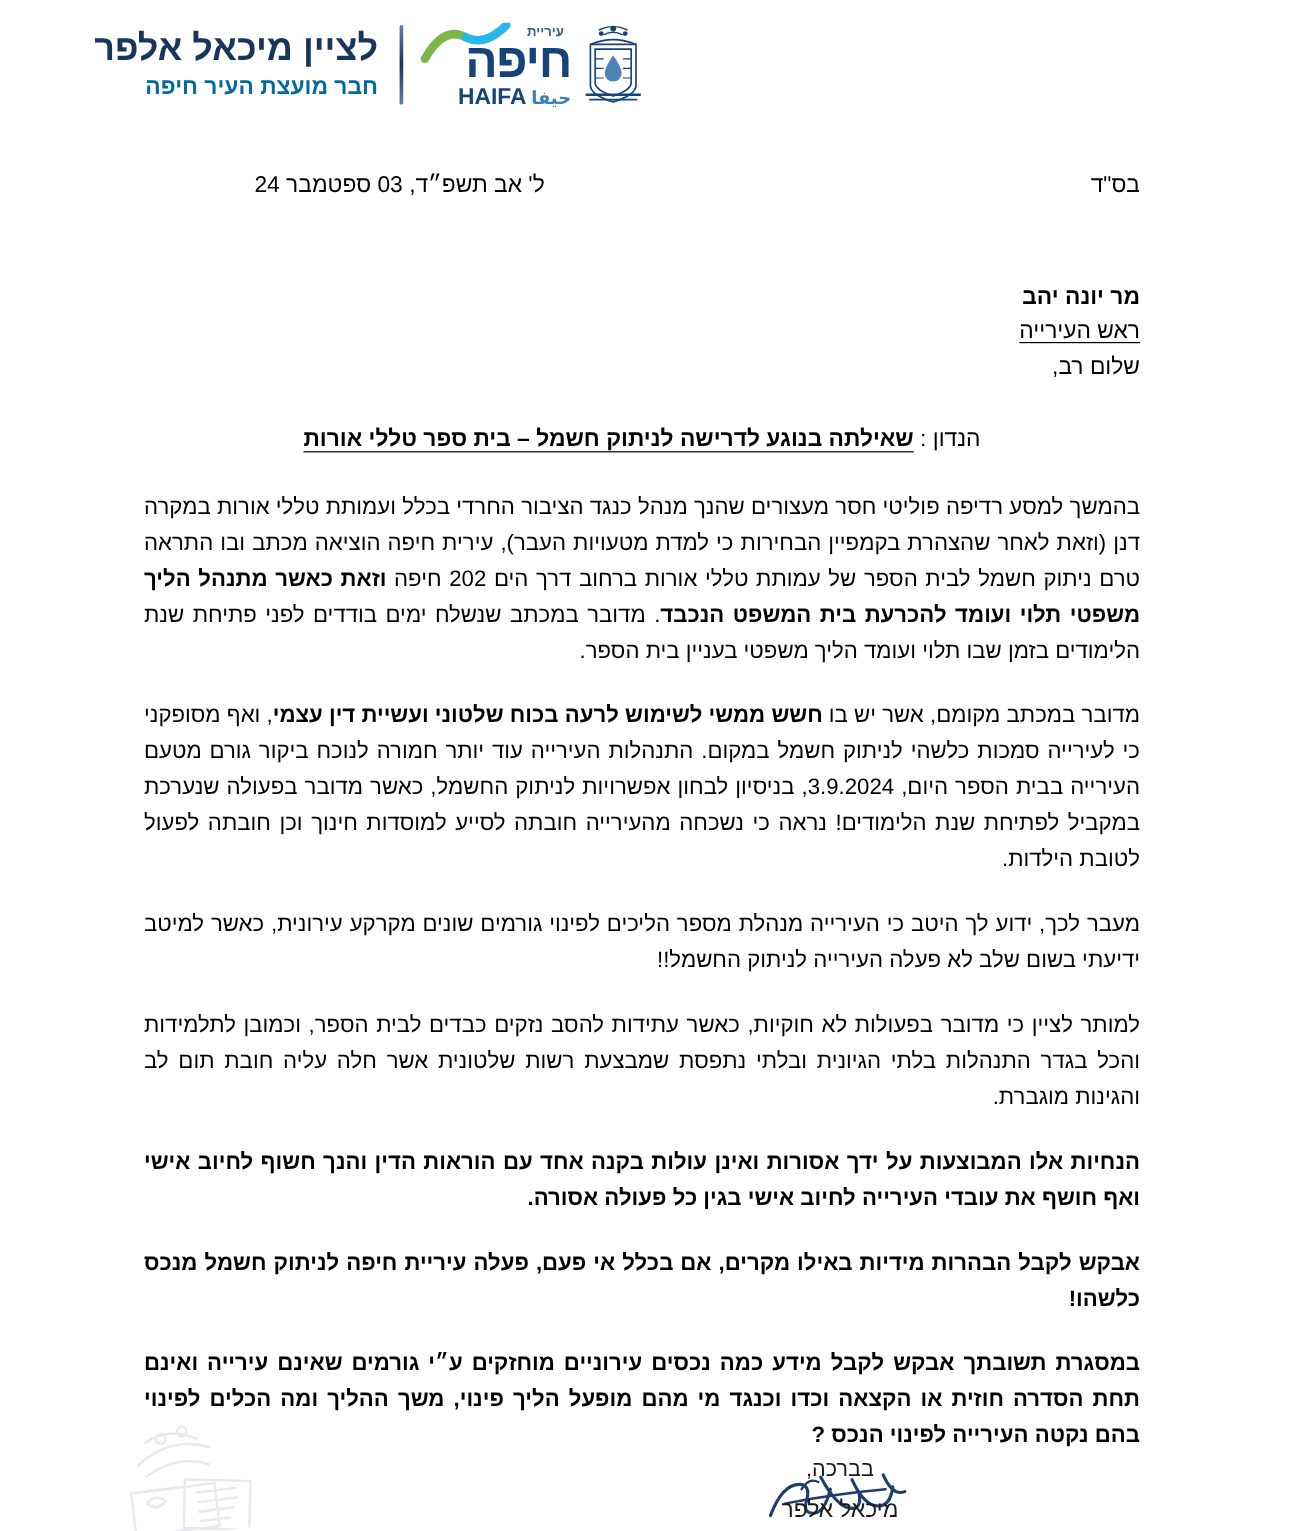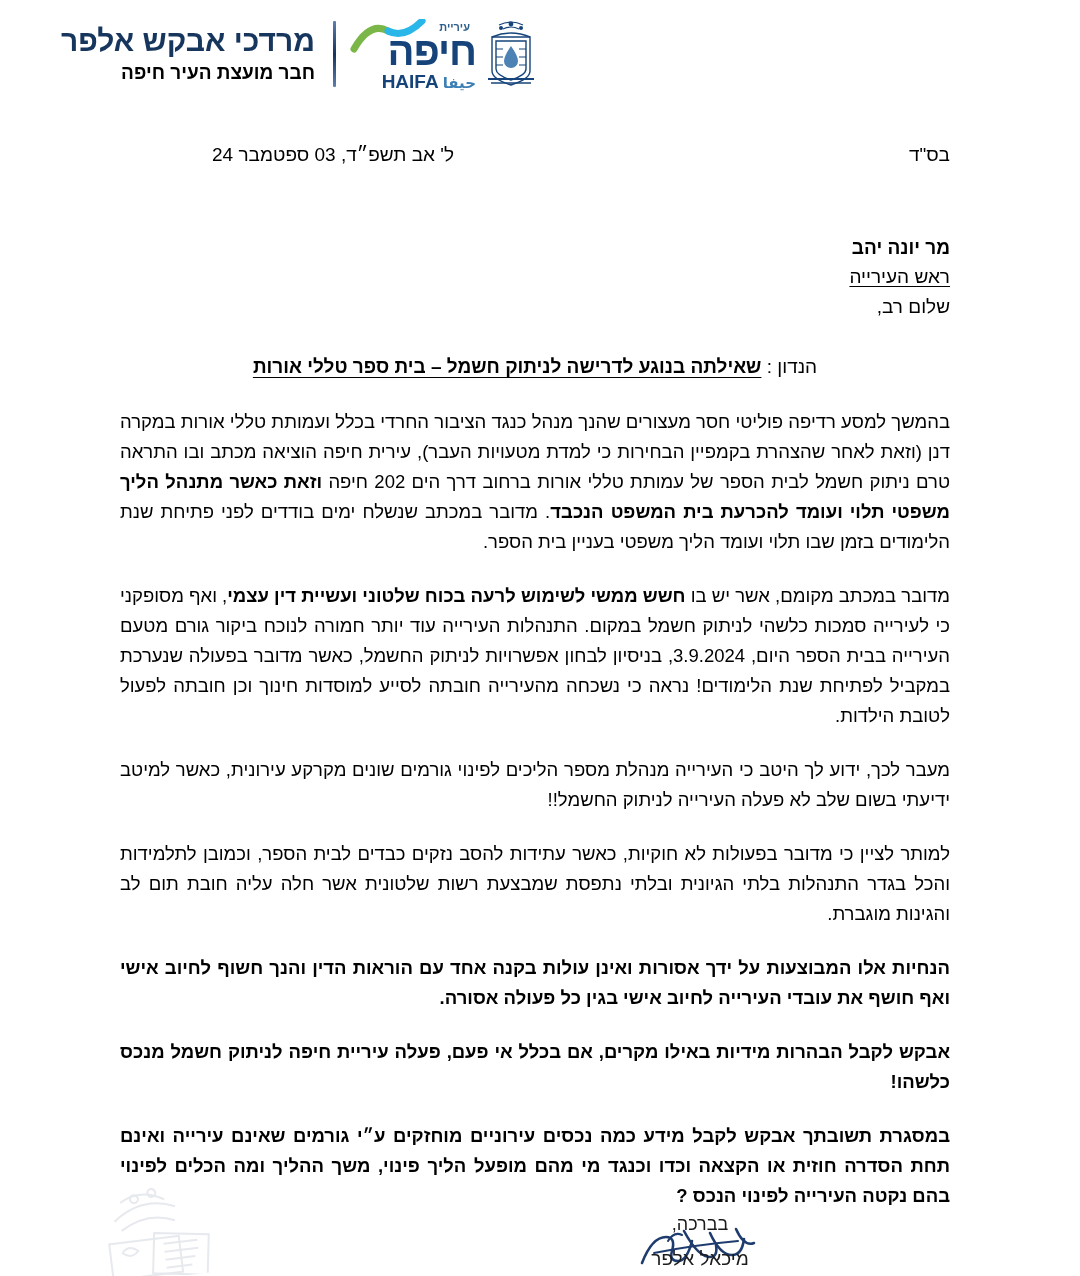--- a/index.html
+++ b/index.html
@@ -122,21 +122,21 @@
   .lh-name {
     font-size: 30px;
     font-weight: bold;
     color: #17365d;
     letter-spacing: 0px;
     white-space: nowrap;
   }
   .lh-role {
     font-size: 19px;
     font-weight: bold;
-    color: #000000;
+    color: #0369a1;
     margin-top: 3px;
     white-space: nowrap;
   }
 
   
   .page {
     position: absolute;
     top: 140px;
     right: 130px;
     width: 830px;
@@ -288,21 +288,21 @@
         <span class="logo-bottom">
           <span class="logo-haifa-en">HAIFA</span>
           <span class="logo-haifa-ar">حيفا</span>
         </span>
       </span>
     </div>
 
     <span class="lh-divider"></span>
 
     <div class="lh-names">
-      <span class="lh-name">מרדכי אבקש אלפר</span>
+      <span class="lh-name">לציין מיכאל אלפר</span>
       <span class="lh-role">חבר מועצת העיר חיפה</span>
     </div>
 
   </div>
 </div>
 
 <div class="page">
 
   <div class="row-date">
     <span class="bsd">בס"ד</span>

